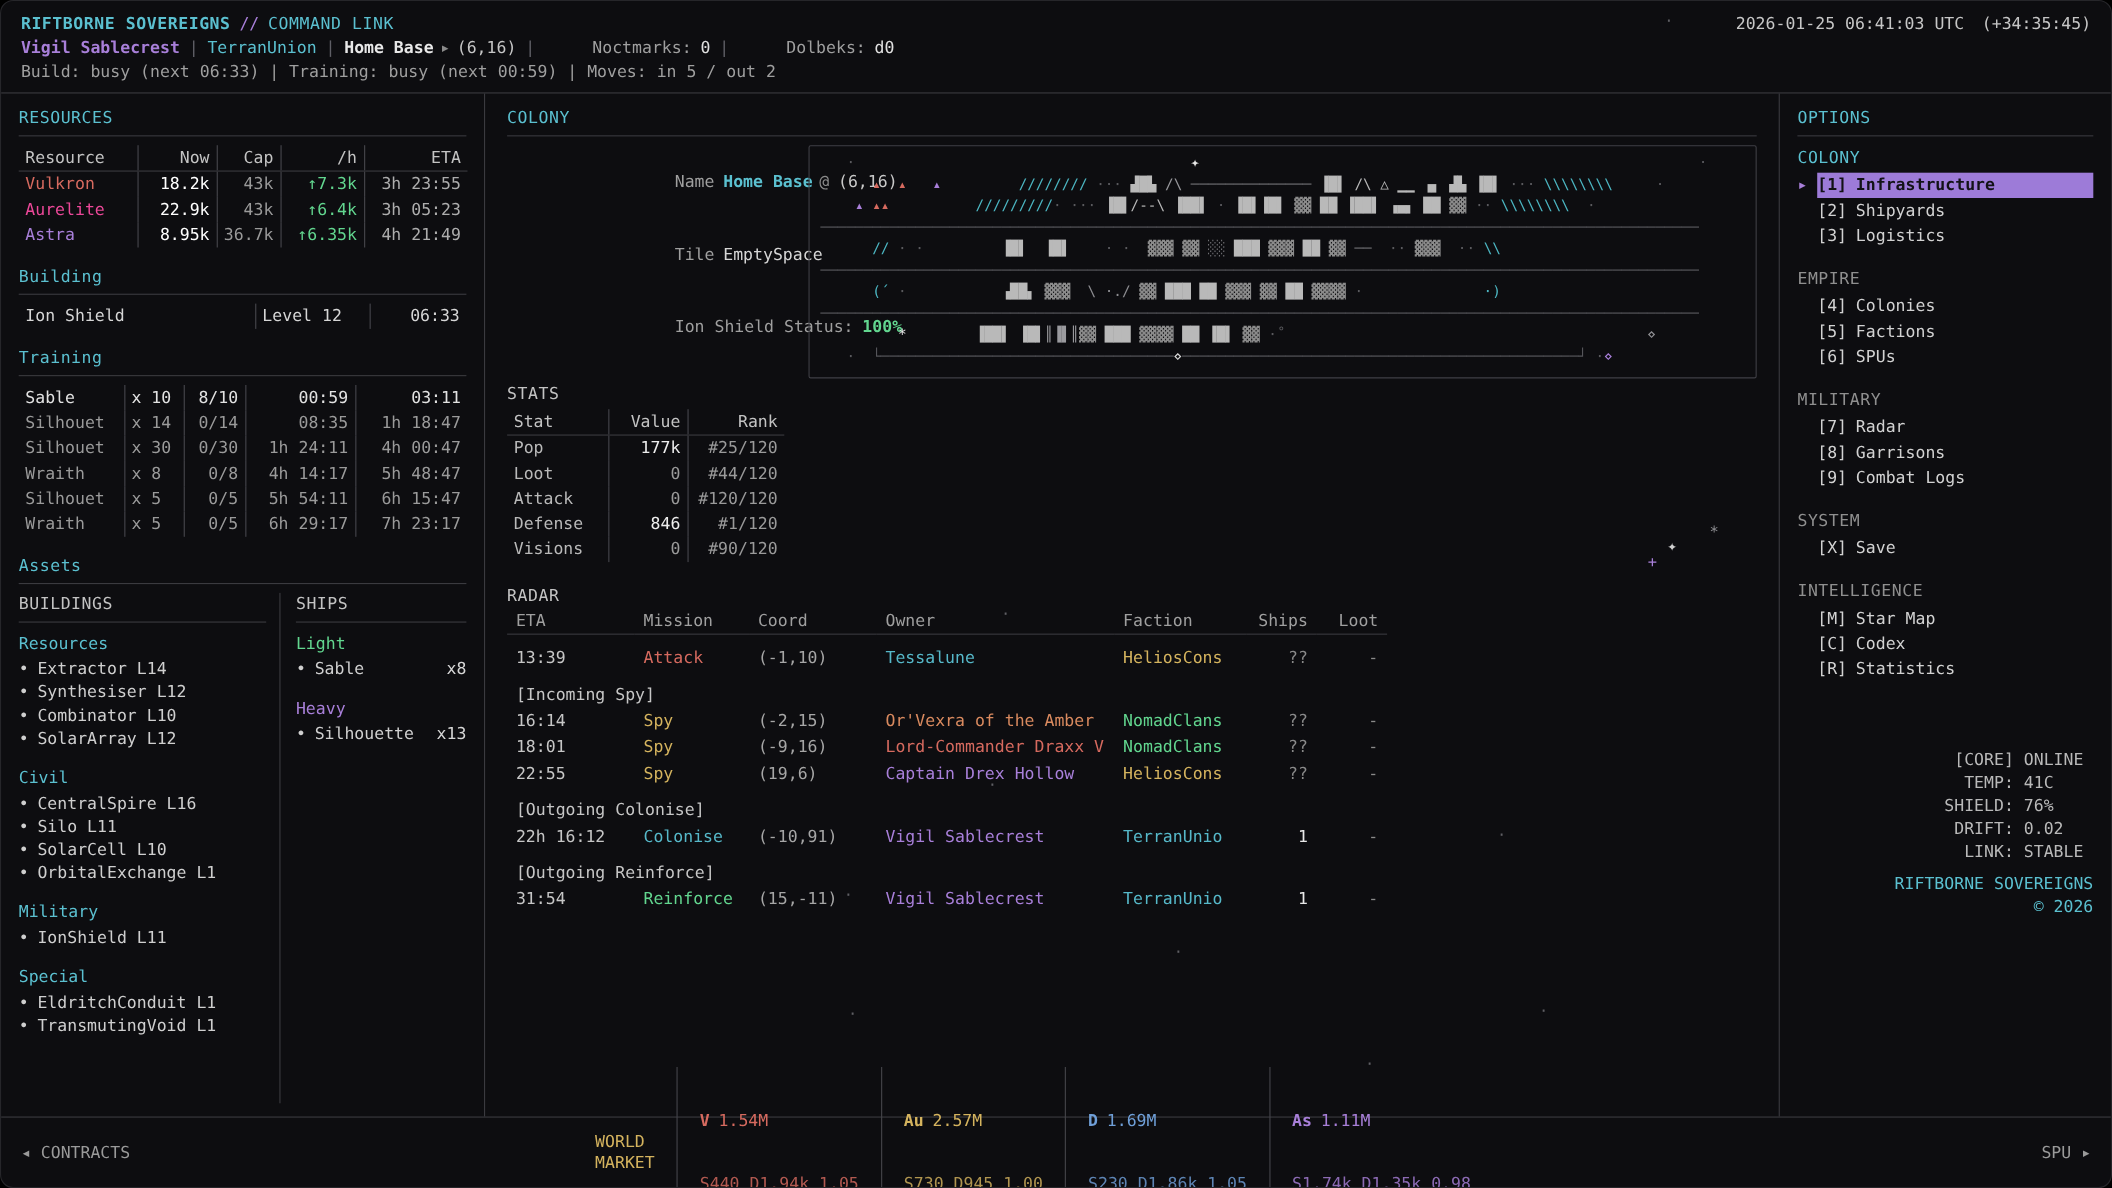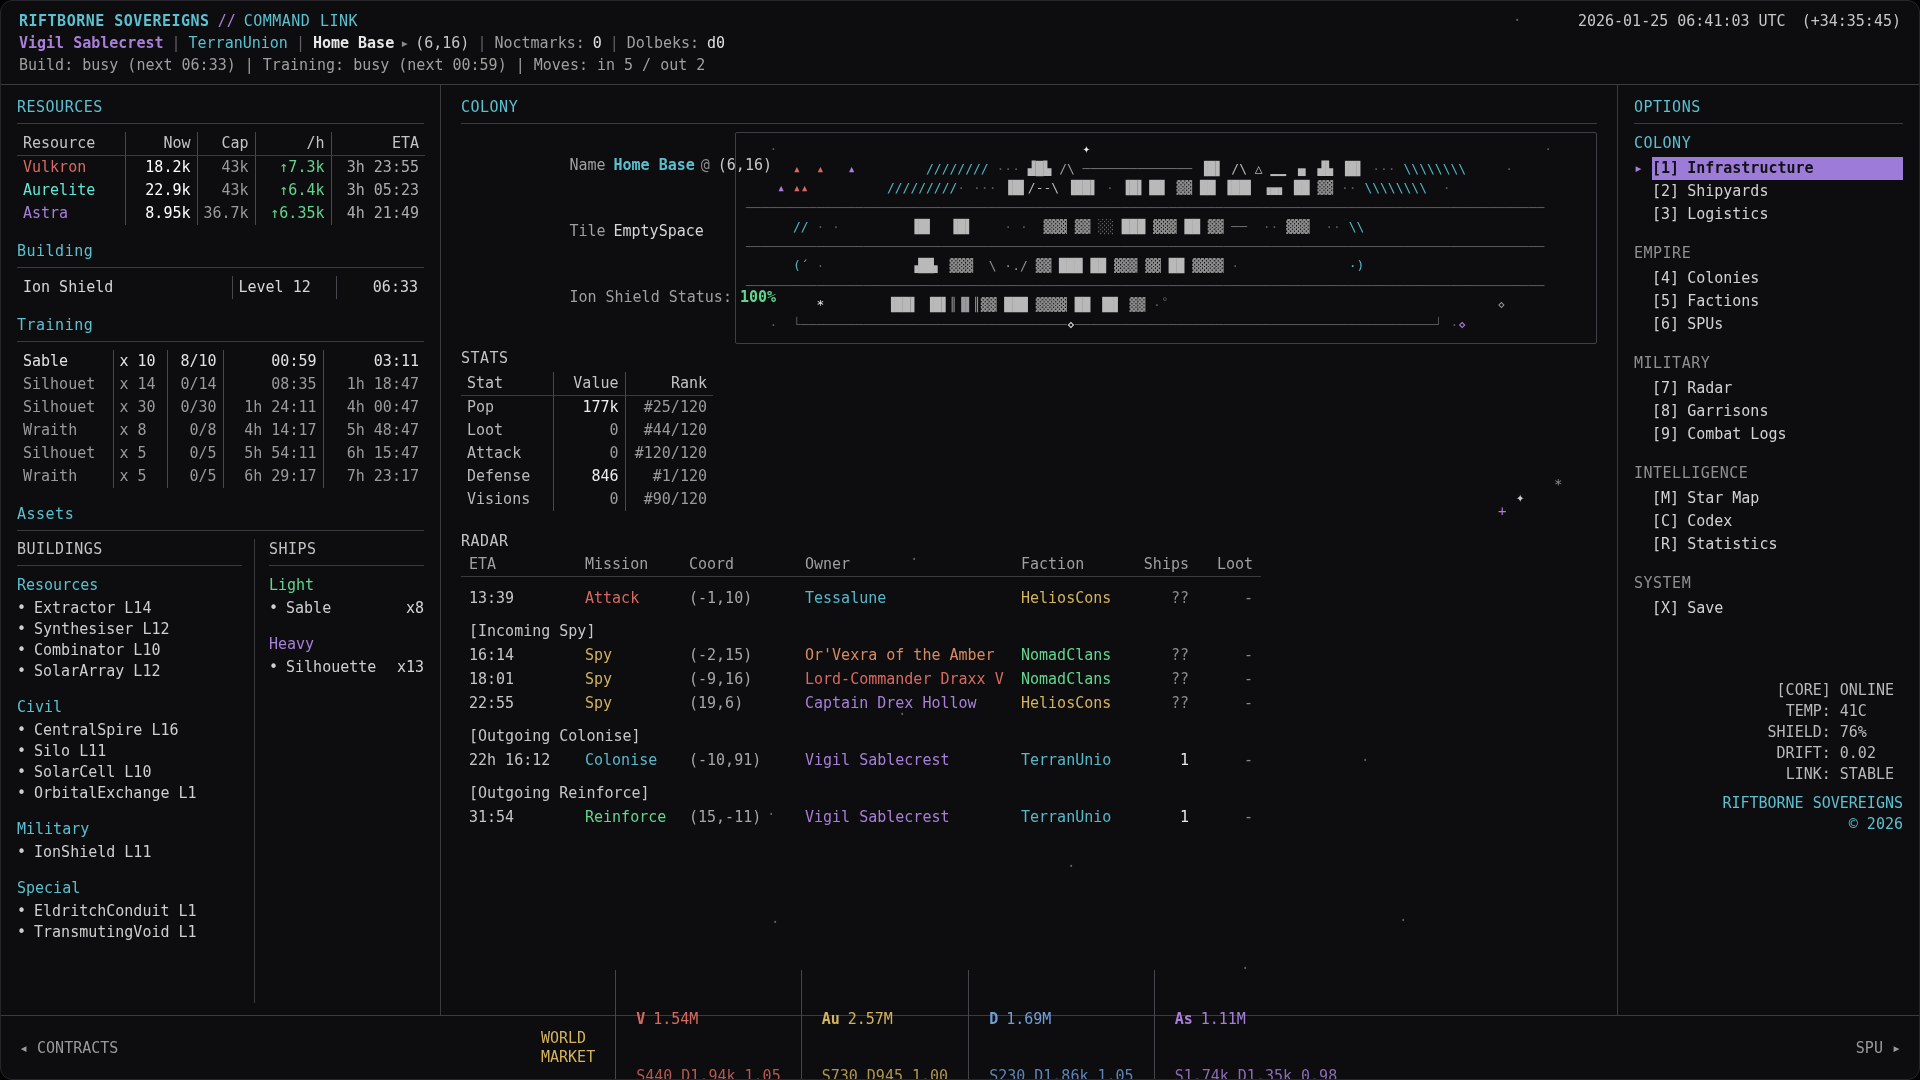--- a/index.html
+++ b/index.html
@@ -24,21 +24,21 @@
   .t-sep { color:#a87fd9; margin:0 8px; }
   .t-link { color:#5bc0d0; letter-spacing:.5px; }
   .clock { color:#c6c6c6; }
   .offset { color:#c6c6c6; margin-left:16px; }
   .sep { color:#5f5f66; margin:0 8px; }
   .p-name { color:#a87fd9; font-weight:bold; }
   .p-fac { color:#5bc0d0; }
   .p-base { color:#e8e8e8; font-weight:bold; }
   .p-arrow { color:#8a8a8a; margin:0 6px; }
   .p-coord { color:#c6c6c6; }
-  .k-label { color:#9f9f9f; }
+  .k-label { color:#9f9f9f;margin-left:44px; }
   .k-val { color:#e0e0e0; margin-left:8px; }
   .status-line { color:#9f9f9f; }
 
   
   .main { position:relative; z-index:1; flex:1; display:flex; min-height:0; }
   .col-left { width:440px; border-right:1px solid #3a3a3f; padding:12px 16px; display:flex; flex-direction:column; }
   .col-mid { flex:1; padding:12px 20px; min-width:0; }
   .col-right { width:302px; border-left:1px solid #3a3a3f; padding:12px 16px; display:flex; flex-direction:column; }
   .sec-title { color:#5bc0d0; line-height:20px; letter-spacing:.5px; }
   .sub-title { color:#c3c3c3; line-height:20px; letter-spacing:.5px; }
@@ -221,21 +221,21 @@
 
               <tr>
                 <td style="color: rgb(214, 106, 95);">Vulkron</td>
                 <td>18.2k</td>
                 <td>43k</td>
                 <td>↑7.3k</td>
                 <td>3h 23:55</td>
               </tr>
 
               <tr>
-                <td style="color: #5eead4;">Aurelite</td>
+                <td style="color: #ec4899;">Aurelite</td>
                 <td>22.9k</td>
                 <td>43k</td>
                 <td>↑6.4k</td>
                 <td>3h 05:23</td>
               </tr>
 
 
               <tr>
                 <td style="color: rgb(168, 127, 217);">Astra</td>
                 <td>8.95k</td>
@@ -681,45 +681,45 @@
             </div>
 
             <div class="opt-item">
               <span class="opt-prefix"></span>
               <span class="opt-body"><span class="opt-key">[9]</span><span>Combat Logs</span></span>
             </div>
 
         </div>
 
         <div class="opt-group">
+          <div class="opt-group-label">SYSTEM</div>
+
+            <div class="opt-item">
+              <span class="opt-prefix"></span>
+              <span class="opt-body"><span class="opt-key">[X]</span><span>Save</span></span>
+            </div>
+
+        </div>
+
+        <div class="opt-group">
           <div class="opt-group-label">INTELLIGENCE</div>
 
             <div class="opt-item">
               <span class="opt-prefix"></span>
               <span class="opt-body"><span class="opt-key">[M]</span><span>Star Map</span></span>
             </div>
 
             <div class="opt-item">
               <span class="opt-prefix"></span>
               <span class="opt-body"><span class="opt-key">[C]</span><span>Codex</span></span>
             </div>
 
             <div class="opt-item">
               <span class="opt-prefix"></span>
               <span class="opt-body"><span class="opt-key">[R]</span><span>Statistics</span></span>
-            </div>
-
-        </div>
-
-        <div class="opt-group">
-          <div class="opt-group-label">SYSTEM</div>
-
-            <div class="opt-item">
-              <span class="opt-prefix"></span>
-              <span class="opt-body"><span class="opt-key">[X]</span><span>Save</span></span>
             </div>
 
         </div>
 
       <div class="core-status">
 
           <div class="core-line">
             <span>[CORE]</span>
             <span class="core-value">ONLINE</span>
           </div>

